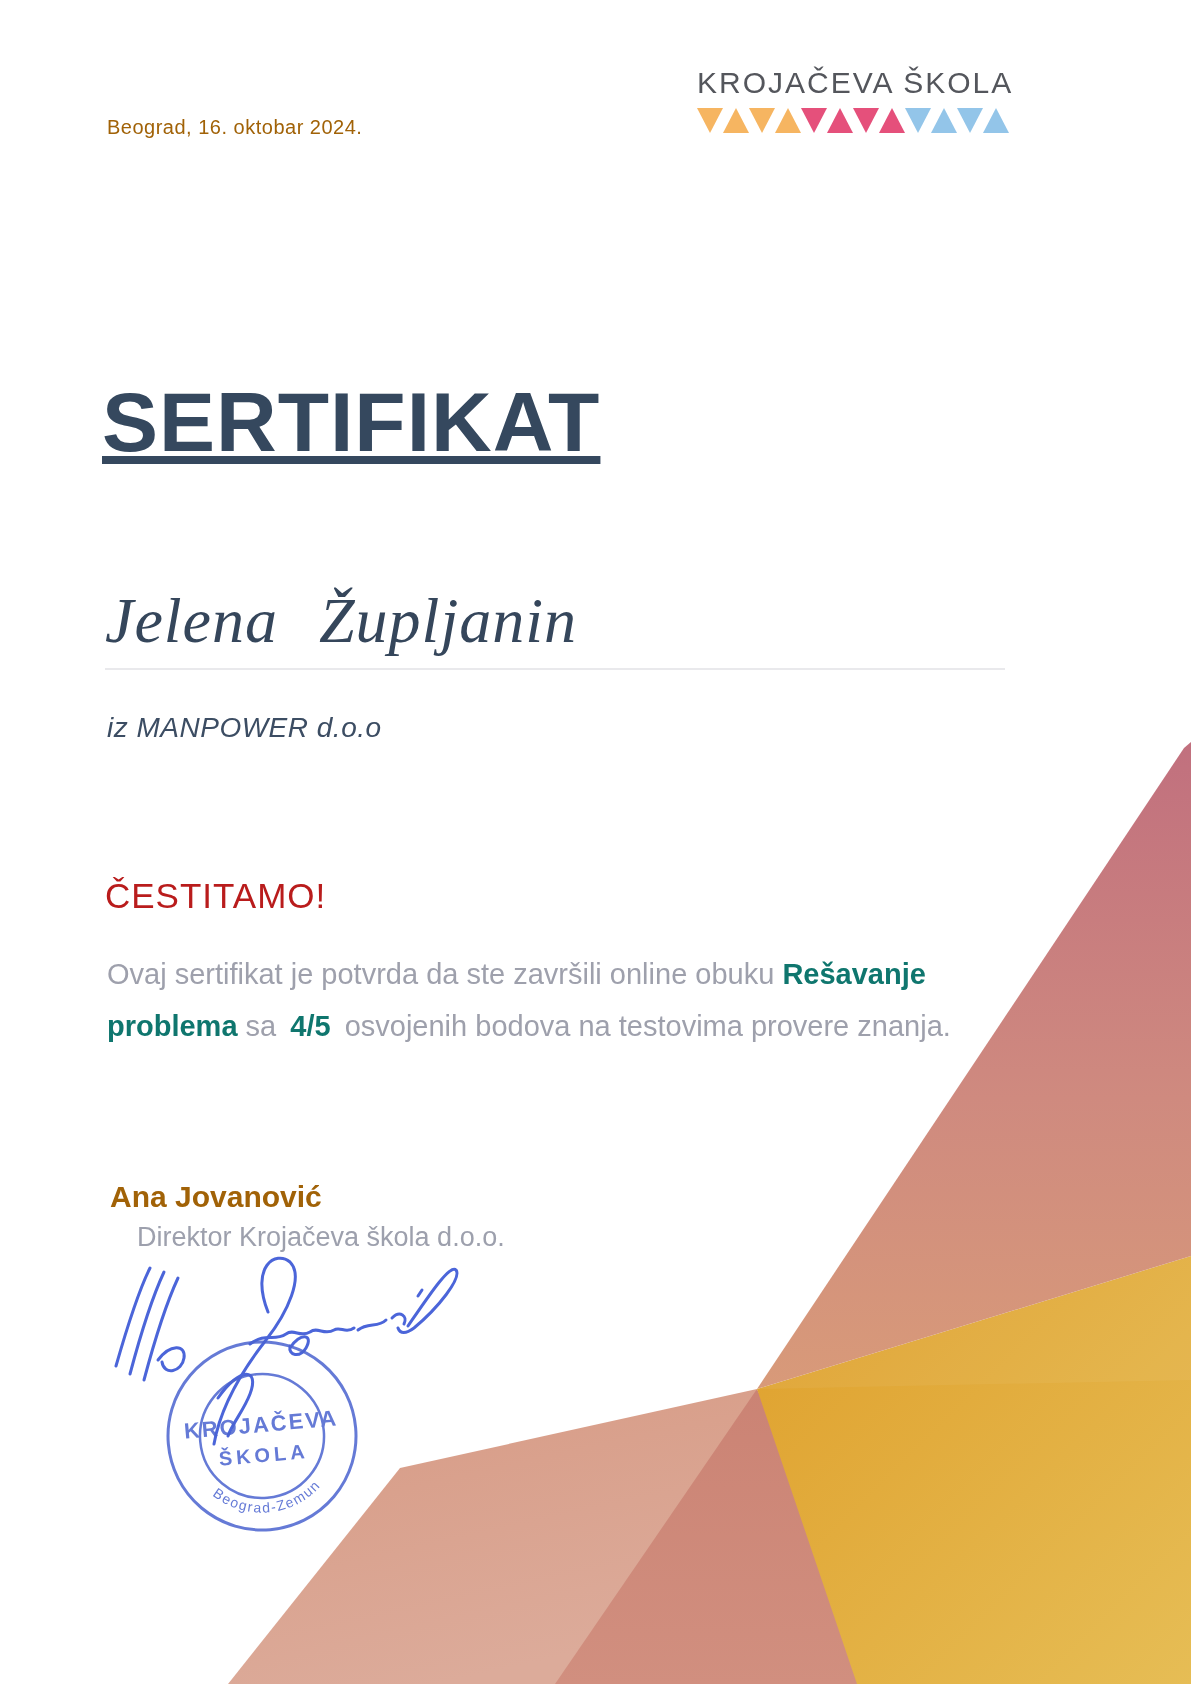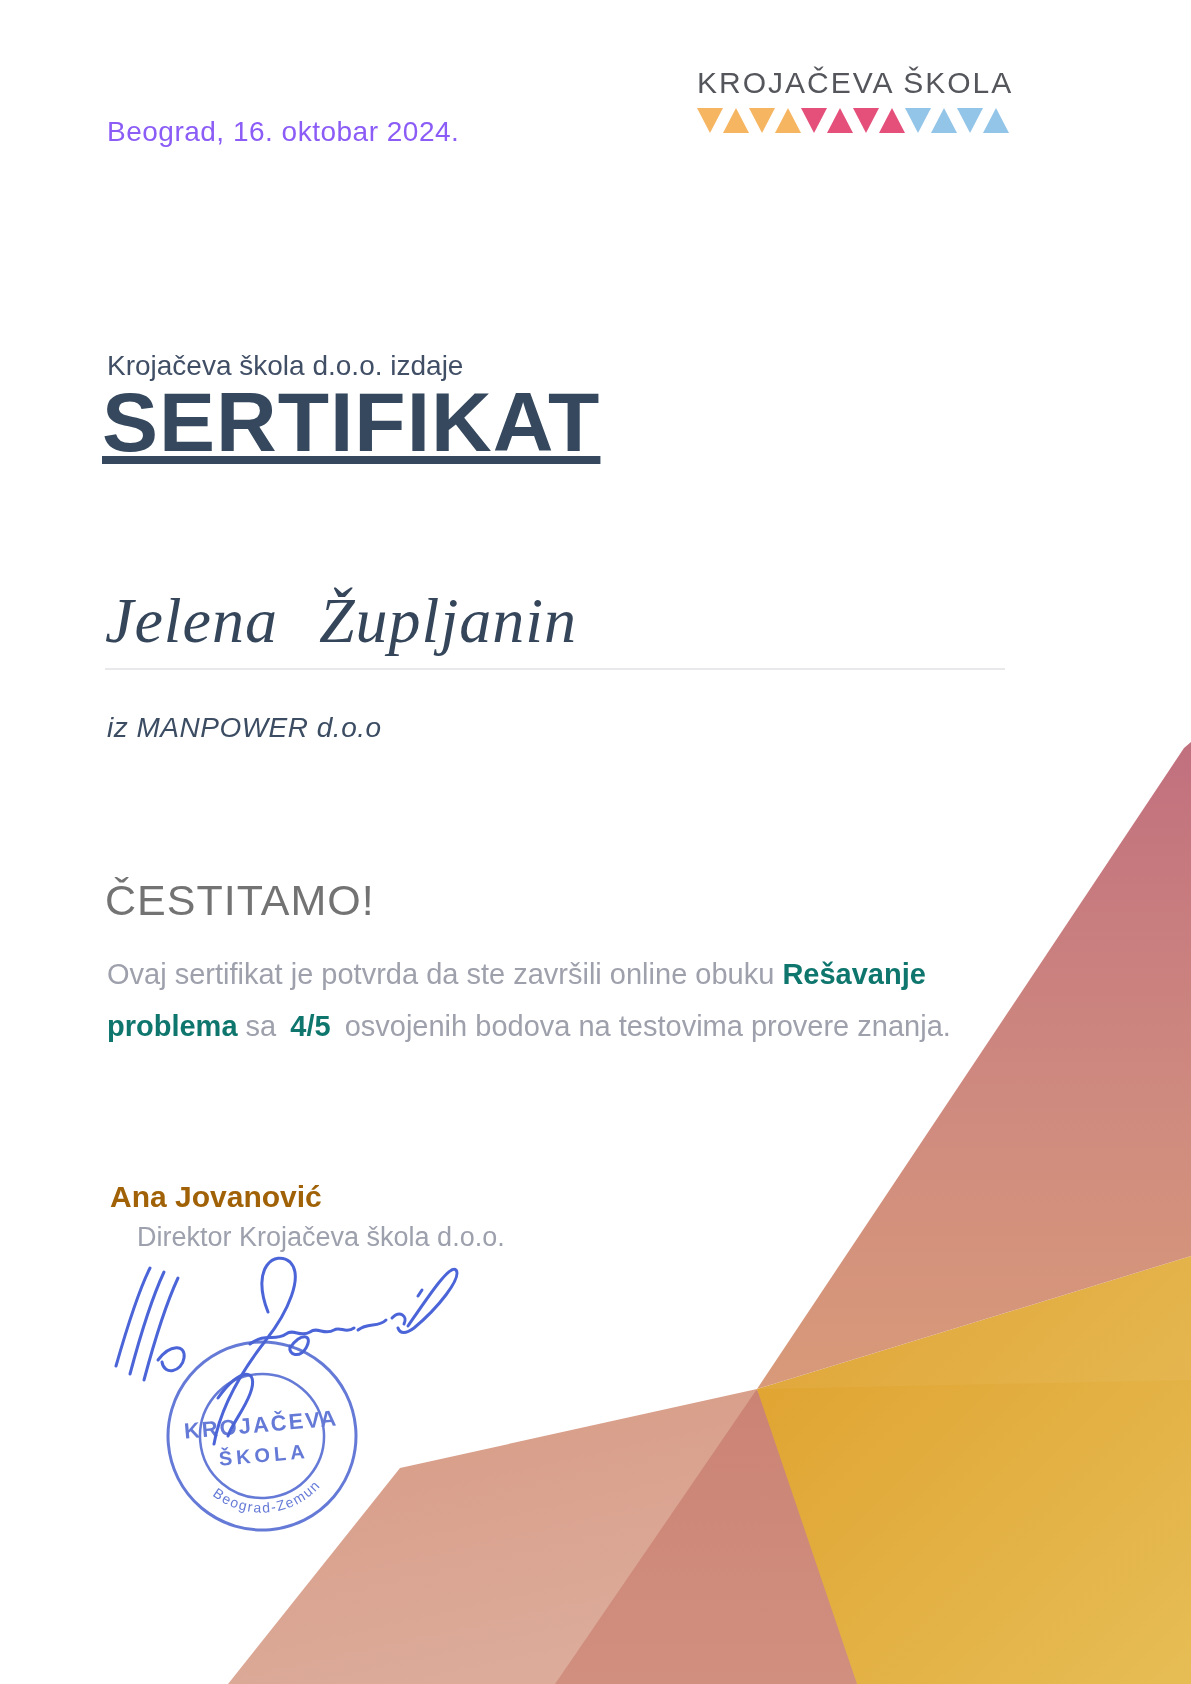--- a/index.html
+++ b/index.html
@@ -7,21 +7,21 @@
     position:relative;
     width:1191px;height:1684px;
     margin:0 auto;
     background:#ffffff;
     overflow:hidden;
     font-family:"Liberation Sans",sans-serif;
   }
   .abs{position:absolute;}
   .date-line{
     left:107px;top:116px;
-    font-size:28px;color:#8b5cf6;letter-spacing:.5px;
+    font-size:20px;color:#a16207;letter-spacing:.5px;
   }
   .logo{left:697px;top:66px;width:320px;}
   .logo-wordmark{
     font-size:30px;color:#54565c;letter-spacing:2px;
     white-space:nowrap;font-weight:400;
   }
   .logo-strip{margin-top:8px;display:block;}
   .issuer-line{
     left:107px;top:350px;
     font-size:28px;color:#414f66;
@@ -43,21 +43,21 @@
     left:105px;top:668px;width:900px;height:2px;
     background:#e9e9ec;
   }
   .recipient-company{
     left:107px;top:700px;
     font-style:italic;
     font-size:28px;color:#3c4d63;letter-spacing:.5px;margin-top:12px;
   }
   .congrats-heading{
     left:105px;top:876px;
-    font-size:43px;color:#737373;letter-spacing:1px;
+    font-size:35px;color:#b91c1c;letter-spacing:1px;
   }
   .body-text{
     left:107px;top:948px;width:960px;
     font-size:29px;line-height:52px;color:#9ea0ac;
   }
   .body-text .bold{font-weight:700;color:#0f766e;}
   .body-text .score{margin:0 6px;}
   .signer-name{
     left:110px;top:1180px;
     font-size:30px;color:#a16207;font-weight:bold;
@@ -115,21 +115,20 @@
         <polygon points="130,25 156,25 143,0" fill="#e5507b"></polygon>
         <polygon points="156,0 182,0 169,25" fill="#e5507b"></polygon>
         <polygon points="182,25 208,25 195,0" fill="#e5507b"></polygon>
         <polygon points="208,0 234,0 221,25" fill="#93c5e9"></polygon>
         <polygon points="234,25 260,25 247,0" fill="#93c5e9"></polygon>
         <polygon points="260,0 286,0 273,25" fill="#93c5e9"></polygon>
         <polygon points="286,25 312,25 299,0" fill="#93c5e9"></polygon>
       </svg>
   </div>
 
-  <div class="abs issuer-line">Krojačeva škola d.o.o. izdaje</div>
   <div class="abs cert-title">SERTIFIKAT</div>
 
   <div class="abs recipient-name">Jelena  Župljanin</div>
   <div class="abs name-underline"></div>
   <div class="abs recipient-company">iz MANPOWER d.o.o</div>
 
   <div class="abs congrats-heading">ČESTITAMO!</div>
 
   <div class="abs body-text">
     <div><span>Ovaj sertifikat je potvrda da ste završili online obuku </span><span class="bold">Rešavanje</span></div>

